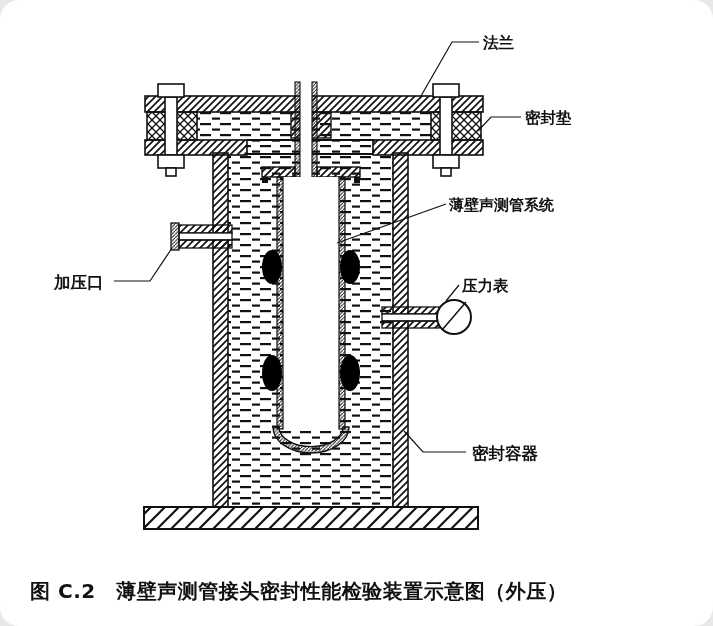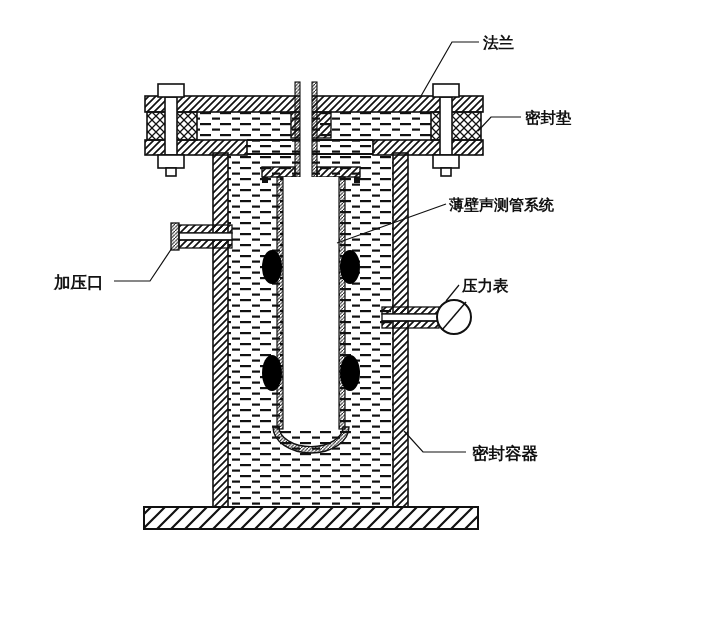--- a/index.html
+++ b/index.html
@@ -2,20 +2,21 @@
 <html><head>
 <meta charset="utf-8">
 <style>
   html,body{margin:0;padding:0;background:#e8e8e8;}
   .page{
     position:relative;
     width:713px;height:626px;
     background:#ffffff;
     font-family:"DejaVu Sans","Liberation Sans",sans-serif;
     overflow:hidden;
+    border-radius:19px;
   }
   svg{position:absolute;left:0;top:0;}
   .caption{
     position:absolute;
     left:30px;top:578px;
     font-size:20px;
     font-weight:bold;
     color:#111;
     letter-spacing:0.5px;
     white-space:nowrap;
@@ -135,14 +136,15 @@
   </g>
 
   <text x="483" y="48" font-size="15.5">法兰</text>
   <text x="525" y="123" font-size="15.5">密封垫</text>
   <text x="449" y="210" font-size="15">薄壁声测管系统</text>
   <text x="54" y="288" font-size="16.5">加压口</text>
   <text x="462" y="291" font-size="15.5">压力表</text>
   <text x="472" y="459" font-size="16.5">密封容器</text>
 </svg>
 
+<div class="caption">图 C.2　薄壁声测管接头密封性能检验装置示意图（外压）</div>
 
 </div>
 
 </body></html>

